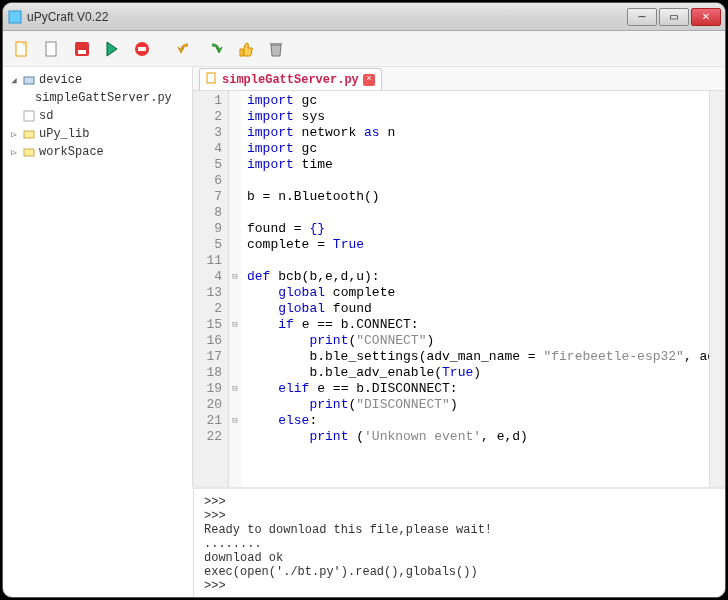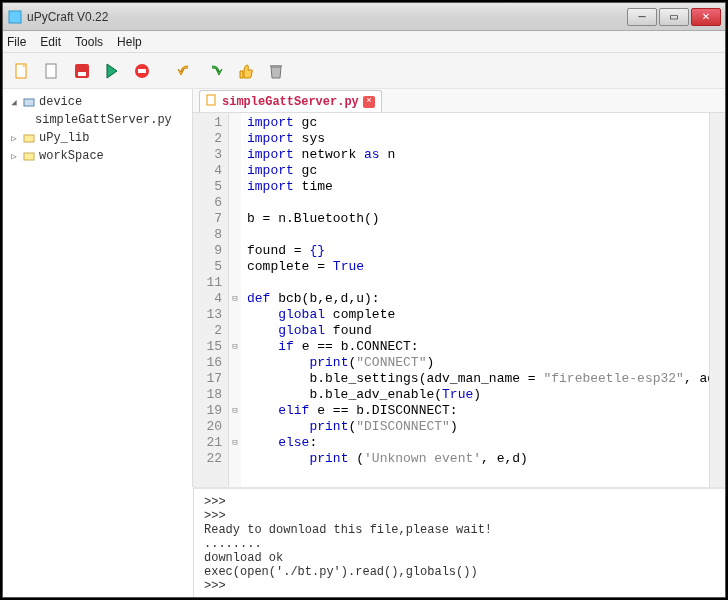--- a/index.html
+++ b/index.html
@@ -1,17 +1,17 @@
 <!DOCTYPE html>
 <html><head>
 <meta charset="utf-8">
 <style>
 * { box-sizing: border-box; margin: 0; padding: 0; }
 body { font-family: "Segoe UI", Tahoma, sans-serif; font-size: 12px; background: #000; width: 728px; height: 600px; overflow: hidden; position: relative; }
-.window { position: absolute; left: 2px; top: 2px; right: 2px; bottom: 2px; background: #fff; border: 1px solid #555; border-radius: 0; overflow: hidden; display: flex; flex-direction: column; }
+.window { position: absolute; left: 2px; top: 2px; right: 2px; bottom: 2px; background: #fff; border: 1px solid #555; border-radius: 10px; overflow: hidden; display: flex; flex-direction: column; }
 .titlebar { height: 28px; background: linear-gradient(to bottom, #e8e8e8 0%, #d4d4d4 50%, #cfcfcf 100%); display: flex; align-items: center; padding: 0 4px; border-bottom: 1px solid #aaa; }
 .titlebar-icon { width: 16px; height: 16px; margin-right: 4px; }
 .titlebar-title { flex: 1; font-size: 12px; color: #333; }
 .win-btns { display: flex; gap: 0; }
 .win-btn { width: 30px; height: 18px; border: 1px solid #888; background: linear-gradient(to bottom,#f0f0f0,#d0d0d0); border-radius: 2px; font-size: 10px; display:flex;align-items:center;justify-content:center; margin-left:2px; }
 .win-btn.close { background: linear-gradient(to bottom,#e67,#c33); color:#fff; border-color:#a22;}
 .menubar { height: 22px; background: #f5f5f5; display: flex; align-items: center; padding: 0 4px; gap: 14px; border-bottom: 1px solid #ddd; }
 .menu-item { font-size: 12px; color: #222; cursor: default; }
 .toolbar { height: 36px; background: #f5f5f5; display: flex; align-items: center; padding: 0 6px; gap: 4px; border-bottom: 1px solid #e5e5e5; }
 .tool-btn { width: 26px; height: 26px; display:flex; align-items:center; justify-content:center; border-radius:3px; }
@@ -52,26 +52,20 @@
         </svg>
     </span>
     <span class="titlebar-title">uPyCraft V0.22</span>
     <div class="win-btns">
       <div class="win-btn">─</div>
       <div class="win-btn">▭</div>
       <div class="win-btn close">✕</div>
     </div>
   </div>
 
-  <div class="menubar">
-    <span class="menu-item">File</span>
-    <span class="menu-item">Edit</span>
-    <span class="menu-item">Tools</span>
-    <span class="menu-item">Help</span>
-  </div>
 
   <div class="toolbar">
     <div class="tool-btn">
         <svg width="18" height="18">
           <rect x="3" y="2" width="10" height="14" fill="#fff" stroke="#e90"></rect>
           <path d="M10 2 L13 5 L10 5 Z" fill="#fc6"></path>
         </svg>
       </div>
     <div class="tool-btn">
         <svg width="18" height="18">
@@ -125,20 +119,29 @@
           <span class="tree-chev">◢</span>
           <span class="tree-icon">
             <svg width="12" height="12">
               <rect x="1" y="3" width="10" height="7" fill="#cde" stroke="#58a"></rect>
             </svg>
           </span>
           <span>device</span>
         </div>
       <div class="tree-item" style="padding-left:30px">
           <span>simpleGattServer.py</span>
+        </div>
+      <div class="tree-item">
+          <span class="tree-chev"></span>
+          <span class="tree-icon">
+            <svg width="12" height="12">
+              <rect x="1" y="1" width="10" height="10" fill="#fff" stroke="#aaa"></rect>
+            </svg>
+          </span>
+          <span>sd</span>
         </div>
       <div class="tree-item">
           <span class="tree-chev">▷</span>
           <span class="tree-icon">
             <svg width="12" height="12">
               <rect x="1" y="3" width="10" height="7" fill="#fe9" stroke="#ca5"></rect>
             </svg>
           </span>
           <span>uPy_lib</span>
         </div>

